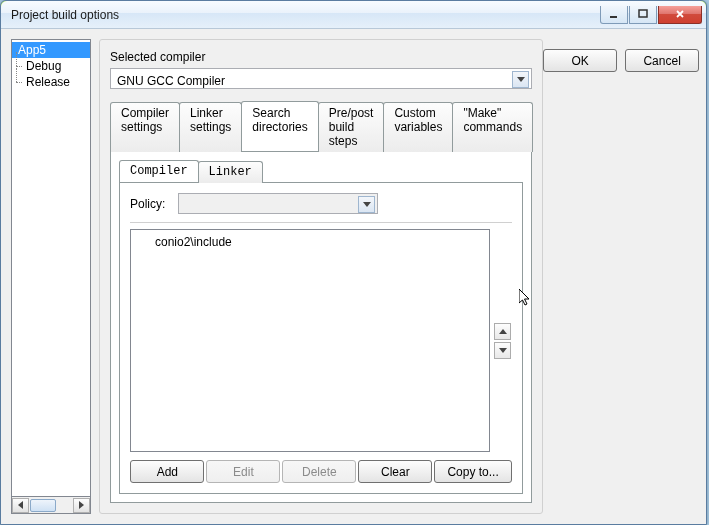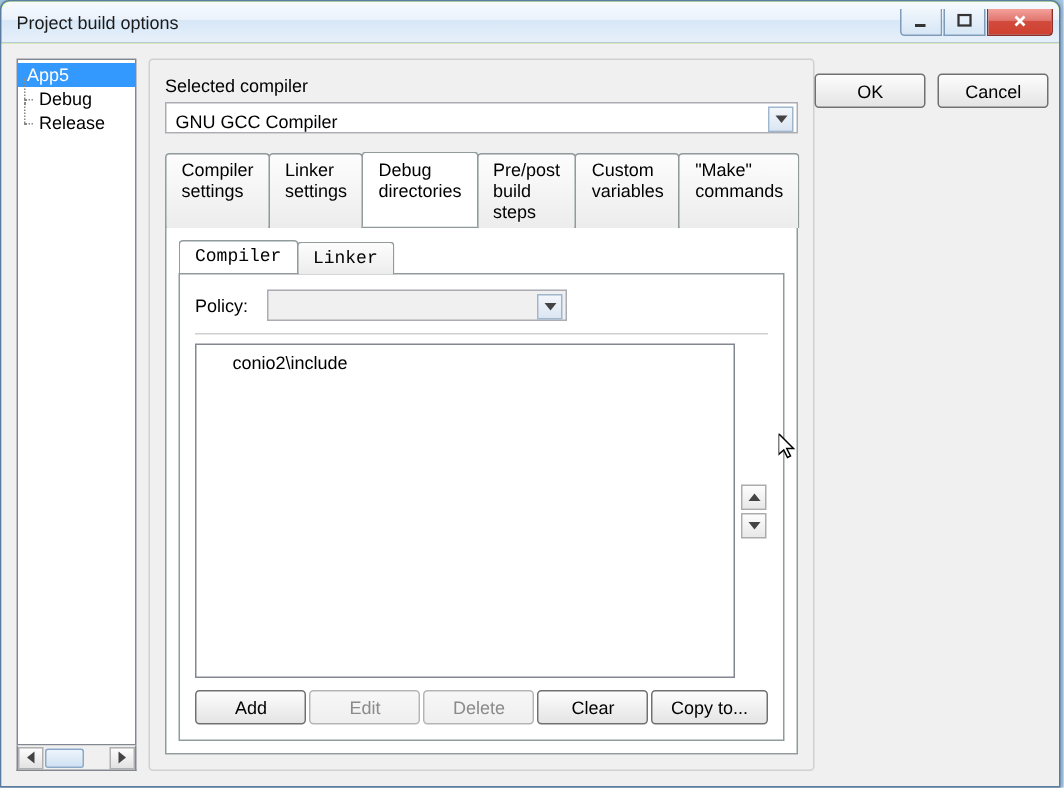--- a/index.html
+++ b/index.html
@@ -113,21 +113,21 @@
           <div class="combo">
             <span class="combo-text">GNU GCC Compiler</span>
             <span class="combo-btn">
                 <span class="tri down"></span>
               </span>
           </div>
 
           <div class="tabs">
             <div class="tab">Compiler settings</div>
             <div class="tab">Linker settings</div>
-            <div class="tab active">Debug directories</div>
+            <div class="tab active">Search directories</div>
             <div class="tab">Pre/post build steps</div>
             <div class="tab">Custom variables</div>
             <div class="tab">"Make" commands</div>
           </div>
 
           <div class="tabbody">
             <div class="subtabs">
               <div class="subtab active">Compiler</div>
               <div class="subtab">Linker</div>
             </div>

